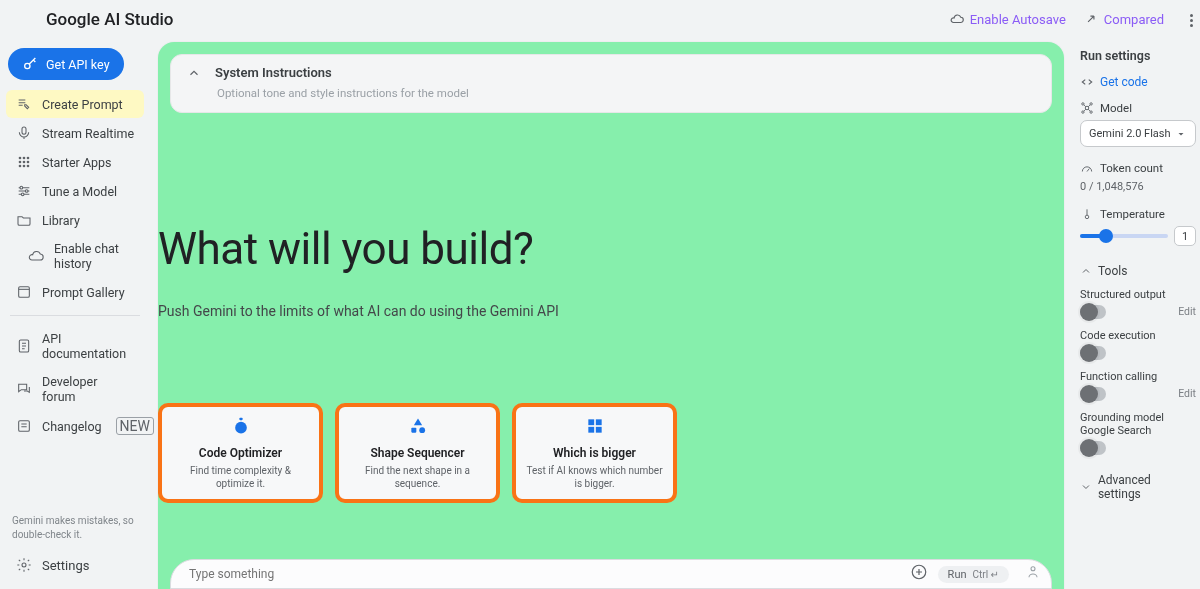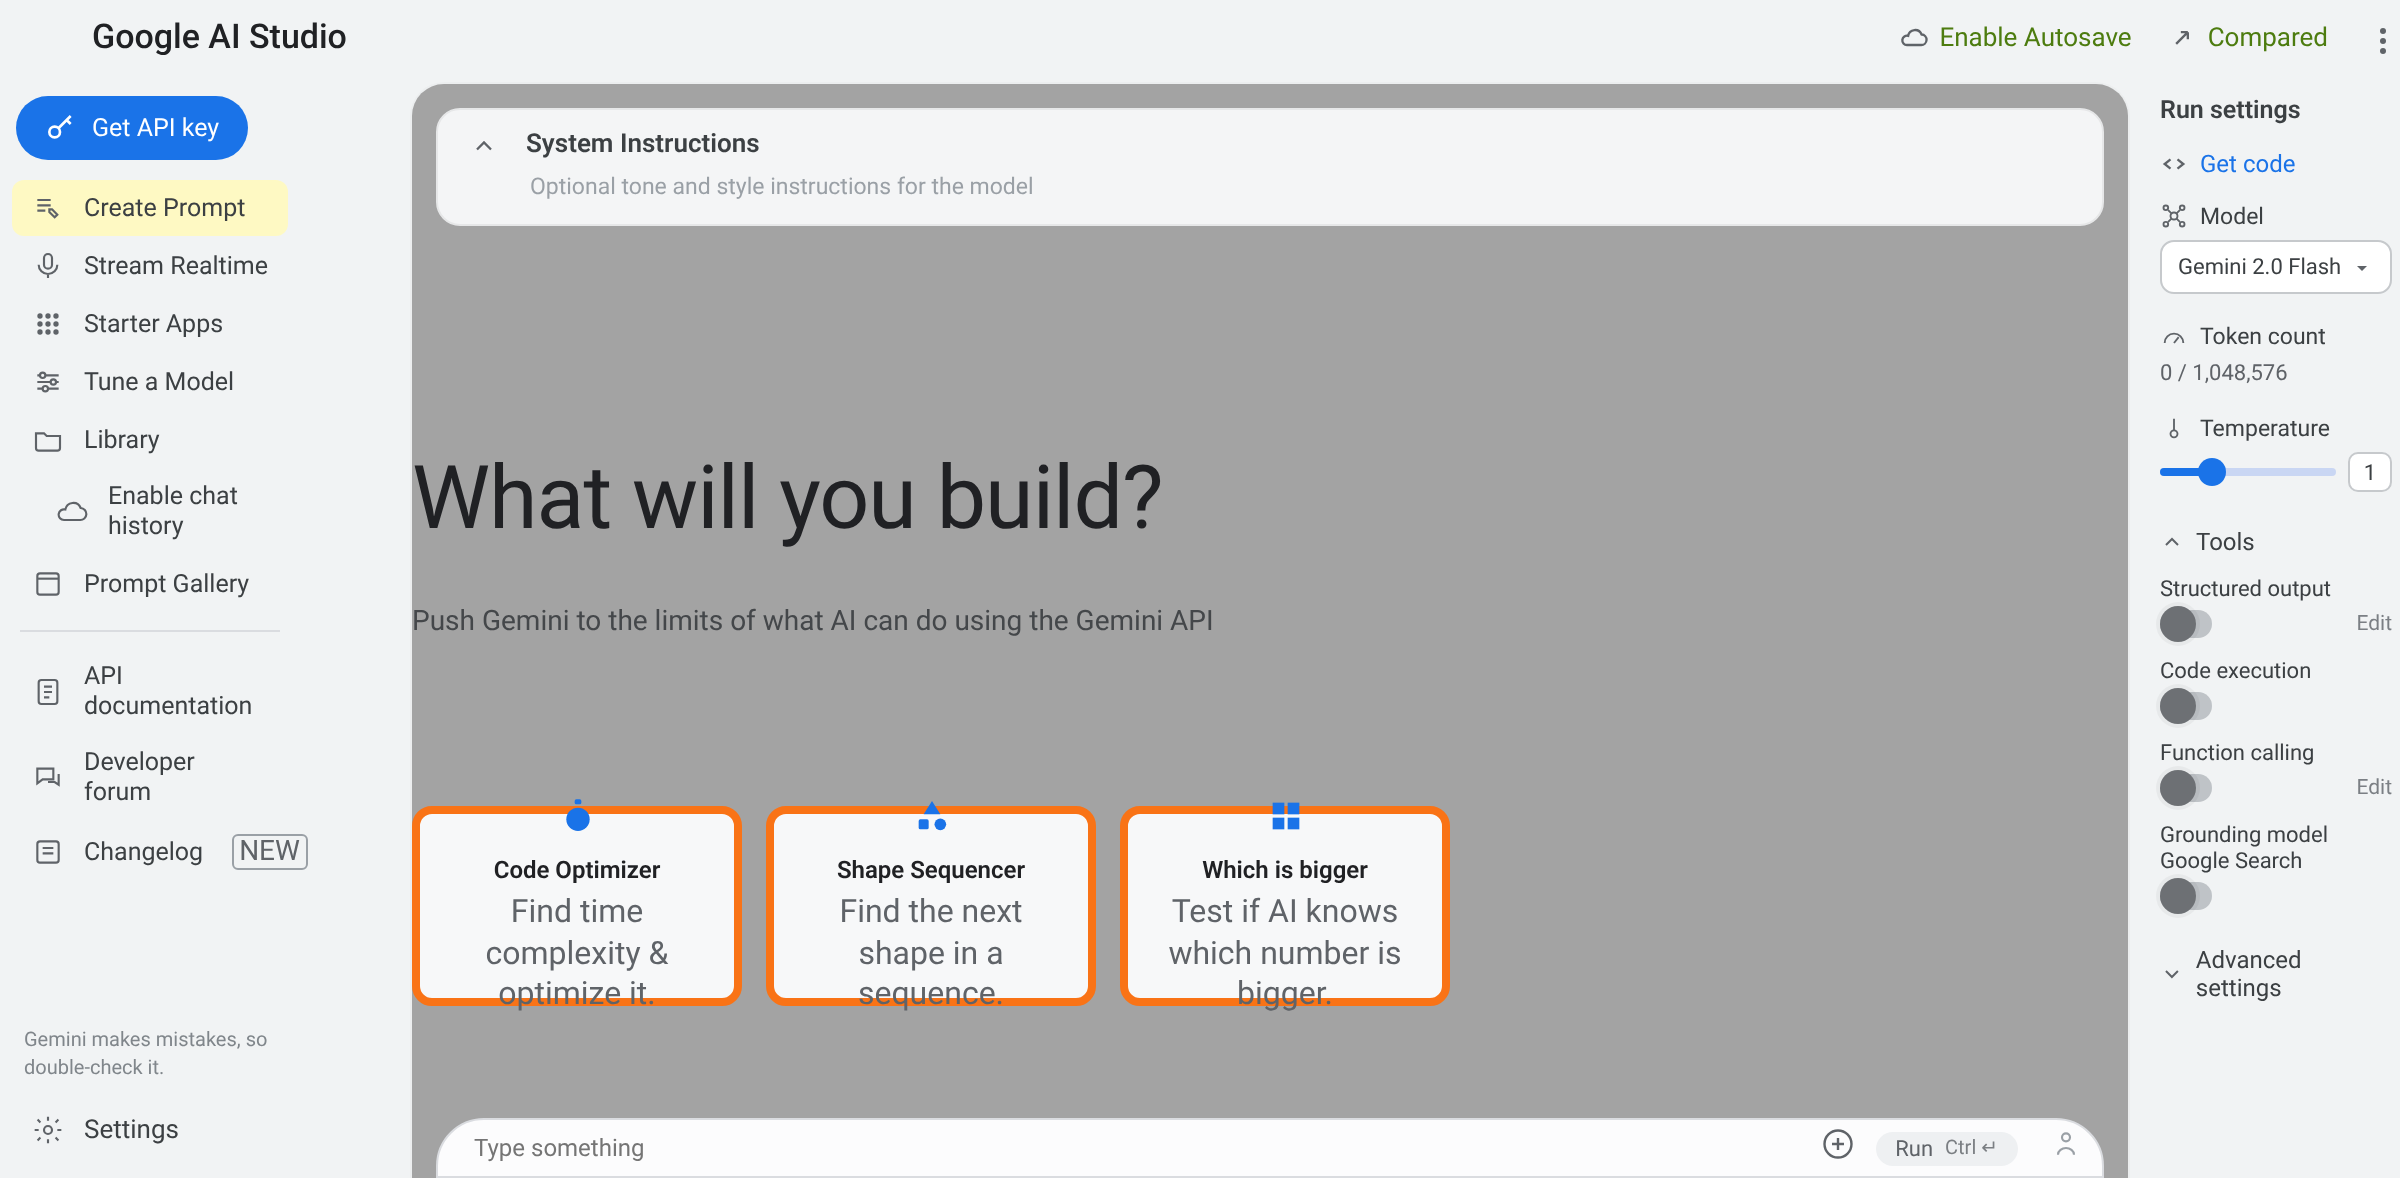--- a/index.html
+++ b/index.html
@@ -2,21 +2,21 @@
 <html><head>
 <meta charset="utf-8">
 <style>
   * { box-sizing: border-box; margin: 0; padding: 0; font-family: "Google Sans", "Segoe UI", Roboto, Arial, sans-serif; }
   html,body { width:1200px; height:589px; overflow:hidden; background:#f1f3f4; color:#202124; }
 
   
   .app { display:flex; flex-direction:column; width:100%; height:100%; }
   .topbar { height:38px; display:flex; align-items:center; justify-content:space-between; padding:0 0 0 10px;margin-left:36px; }
   .topbar-left { font-size:17px; font-weight:500; }
-  .topbar-right { display:flex; align-items:flex-end; gap:18px; font-size:13px; color:#4d7c0f; }
+  .topbar-right { display:flex; align-items:flex-end; gap:18px; font-size:13px; color:#8b5cf6; }
   .topbar-right .item { display:flex; align-items:center; gap:6px; cursor:pointer; }
   .vmore { width:18px; display:flex; flex-direction:column; gap:2px; align-items:center; }
   .vmore span { width:3px; height:3px; border-radius:50%; background:#5f6368; }
 
   .body { flex:1; display:flex; min-height:0; }
 
   
   .sidebar { width:150px; padding:6px 6px 8px 6px; display:flex; flex-direction:column; font-size:12.5px; color:#3c4043; }
   .get-api { background:#1a73e8; color:#fff; border:none; border-radius:20px; padding:8px 14px; font-size:12.5px; display:inline-flex; align-items:center; gap:8px; margin:4px 2px 10px 2px; cursor:pointer; width:fit-content; }
   .nav { display:flex; flex-direction:column; gap:1px; }
@@ -27,35 +27,35 @@
   .nav-icon { width:16px; height:16px; display:inline-flex; align-items:center; justify-content:center; flex-shrink:0; color:#5f6368; }
   .nav-icon svg { width:16px; height:16px; }
   .badge-new { font-size:14px; border:1px solid #9aa0a6; color:#5f6368; border-radius:3px; padding:0 3px; margin-left:4px; }
 
   .sidebar-spacer { flex:1; }
   .disclaimer { font-size:10px; color:#80868b; padding:4px 6px 8px 6px; line-height:1.35; }
   .settings-row { display:flex; align-items:center; gap:10px; padding:8px 10px; font-size:13px; cursor:pointer; }
 
   
   .main { flex:1; display:flex; flex-direction:column; padding:4px 8px 0 8px; min-width:0; }
-  .canvas { flex:1; background:#a3a3a3; border-radius:16px 16px 0 0; box-shadow:0 0 0 1px rgba(0,0,0,0.02); display:flex; flex-direction:column; overflow:hidden;margin-left:48px; }
+  .canvas { flex:1; background:#86efac; border-radius:16px 16px 0 0; box-shadow:0 0 0 1px rgba(0,0,0,0.02); display:flex; flex-direction:column; overflow:hidden; }
   .sysbox { margin:12px 12px 0 12px; background:#f4f5f6; border:1px solid #e6e7e8; border-radius:12px; padding:10px 16px 12px 16px; }
   .sysbox-head { display:flex; align-items:center; gap:14px; font-size:13px; font-weight:600; color:#3c4043; }
   .sysbox-sub { font-size:11.5px; color:#9aa0a6; margin-top:6px; margin-left:30px; }
   .chev { width:14px; height:14px; }
 
   .hero { flex:1; display:flex; flex-direction:column; align-items:flex-start; padding-top:110px; }
   .hero h1 { font-size:44px; font-weight:400; color:#202124; letter-spacing:-0.5px; }
   .hero p  { margin-top:28px; font-size:14px; color:#44474a; }
 
   .cards { display:flex; gap:12px; margin-top:84px; }
   .card { width:165px; height:100px; background:#f7f8f9; border:4px solid #f97316; border-radius:10px; display:flex; flex-direction:column; align-items:center; justify-content:center; padding:10px 10px; text-align:center; cursor:pointer; }
   .card .cicon { color:#1a73e8; margin-bottom:6px; }
   .card .ctitle { font-size:12px; font-weight:600; }
-  .card .cdesc { font-size:16px; color:#5f6368; margin-top:4px; line-height:1.3; }
+  .card .cdesc { font-size:10px; color:#5f6368; margin-top:4px; line-height:1.3; }
 
   .promptbar { margin:14px 12px 0 12px; border:1px solid #dadce0; border-radius:24px 24px 0 0; height:30px; display:flex; align-items:center; padding:0 10px 0 18px; gap:10px; background:#fcfcfd; }
   .promptbar input { flex:1; border:none; outline:none; font-size:12px; background:transparent; color:#5f6368; }
   .addcircle { width:18px; height:18px; }
   .runchip { display:flex; align-items:center; gap:6px; background:#eef0f2; border-radius:14px; padding:2px 10px; font-size:11px; color:#5f6368; }
 
   
   .rpanel { width:128px; padding:10px 4px 0 8px; font-size:12px; color:#3c4043; display:flex; flex-direction:column; overflow:hidden; }
   .rtitle { font-weight:600; font-size:12.5px; margin-bottom:12px; }
   .rrow { display:flex; align-items:center; gap:6px; margin-bottom:12px; }

